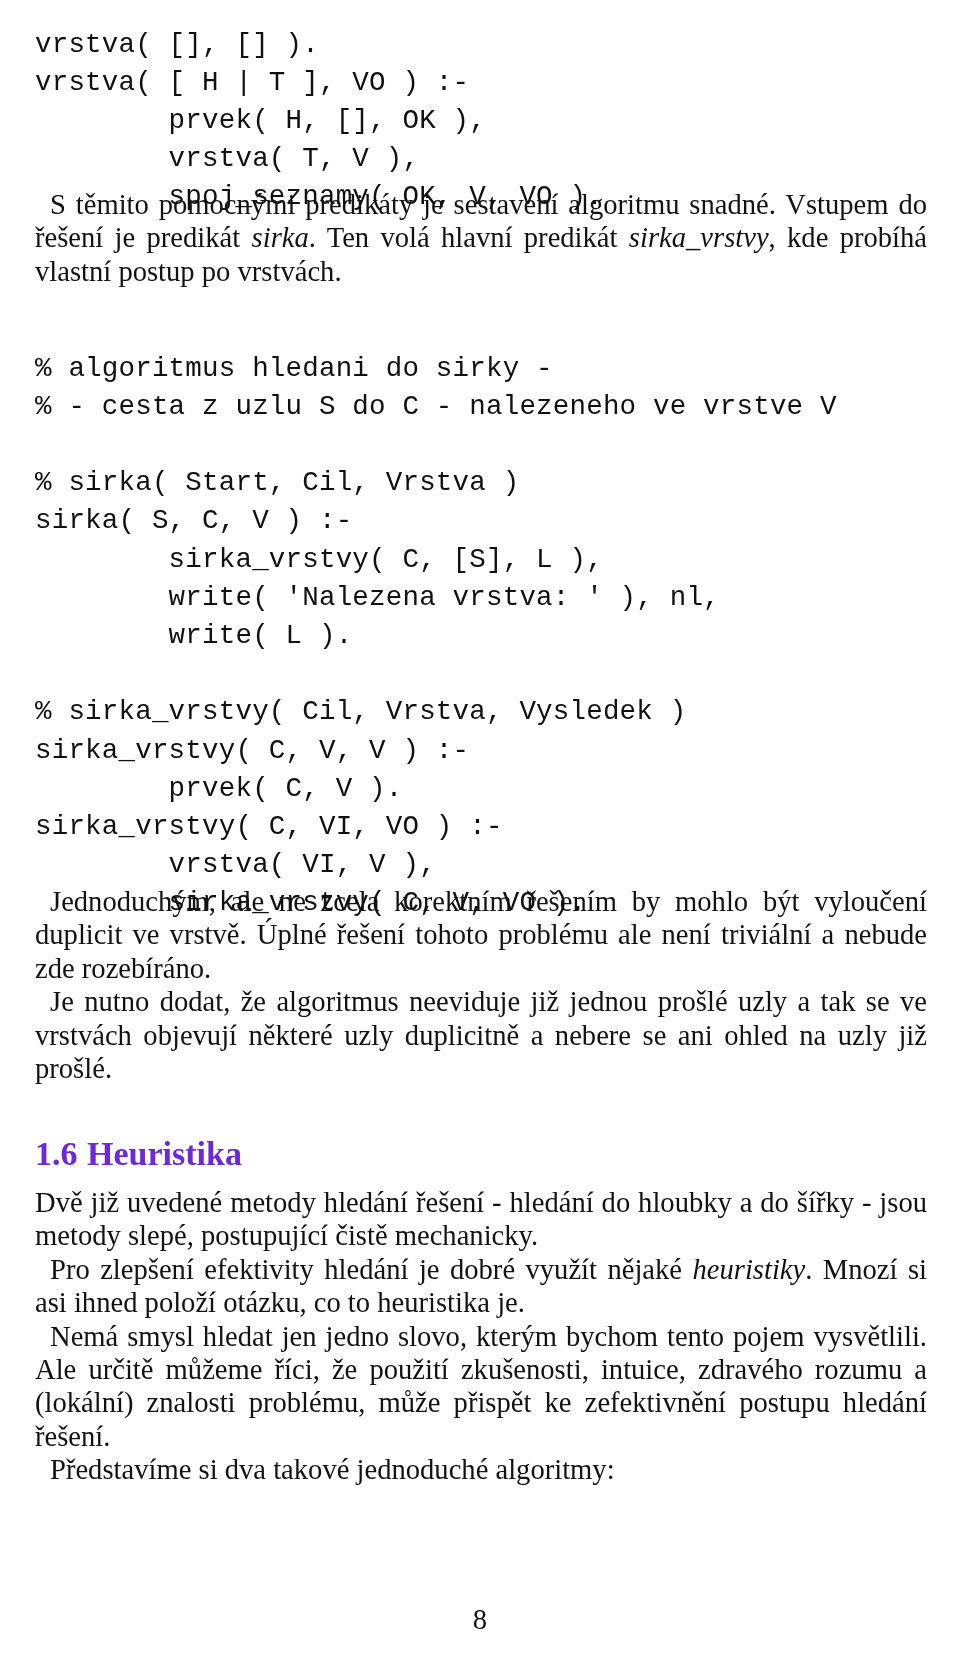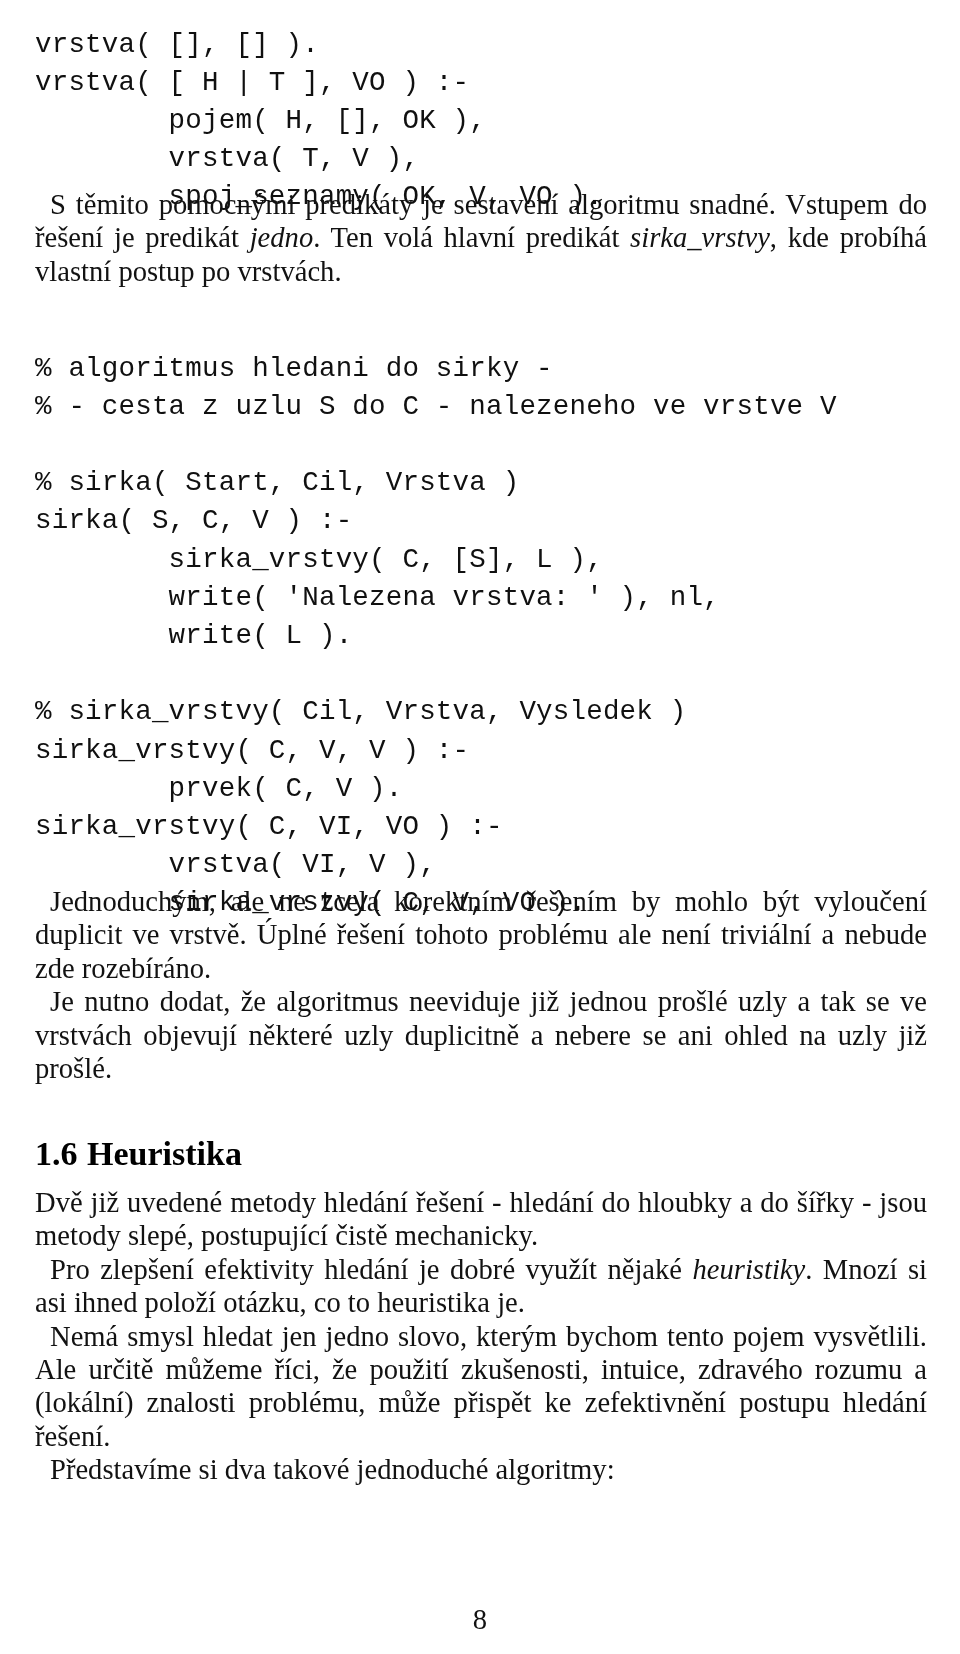--- a/index.html
+++ b/index.html
@@ -69,21 +69,21 @@
 
   
   #section-heading {
     position: absolute;
     left: 35px;
     top: 1106px;
     width: 892px;
     font-size: 34px;
     font-weight: bold;
     line-height: 40px;
-    color: #000000;
+    color: #6d28d9;
   }
   #section-heading .sec-num {
     display: inline-block;
     min-width: 52px;
   }
 
   
   #page-number {
     position: absolute;
     left: 0;
@@ -92,24 +92,24 @@
     text-align: center;
     font-size: 28.6px;
     color: #121212;
   }
 </style>
 </head>
 <body>
 
 <div class="page">
 
-  <pre id="code-top" class="code-block"><span class="ln">vrstva( [], [] ).</span><span class="ln">vrstva( [ H | T ], VO ) :-</span><span class="ln">        pojem( H, [], OK ),</span><span class="ln">        vrstva( T, V ),</span><span class="ln">        spoj_seznamy( OK, V, VO ).</span></pre>
+  <pre id="code-top" class="code-block"><span class="ln">vrstva( [], [] ).</span><span class="ln">vrstva( [ H | T ], VO ) :-</span><span class="ln">        prvek( H, [], OK ),</span><span class="ln">        vrstva( T, V ),</span><span class="ln">        spoj_seznamy( OK, V, VO ).</span></pre>
 
   <div id="prose-intro" class="prose">
-      <p><span>S těmito pomocnými predikáty je sestavení algoritmu snadné. Vstupem do řešení je predikát </span><i>jedno</i><span>. Ten volá hlavní predikát </span><i>sirka_vrstvy</i><span>, kde probíhá vlastní postup po vrstvách.</span></p>
+      <p><span>S těmito pomocnými predikáty je sestavení algoritmu snadné. Vstupem do řešení je predikát </span><i>sirka</i><span>. Ten volá hlavní predikát </span><i>sirka_vrstvy</i><span>, kde probíhá vlastní postup po vrstvách.</span></p>
     </div>
 
   <pre id="code-middle" class="code-block"><span class="ln">% algoritmus hledani do sirky -</span><span class="ln">% - cesta z uzlu S do C - nalezeneho ve vrstve V</span><span class="ln blank">&nbsp;</span><span class="ln">% sirka( Start, Cil, Vrstva )</span><span class="ln">sirka( S, C, V ) :-</span><span class="ln">        sirka_vrstvy( C, [S], L ),</span><span class="ln">        write( 'Nalezena vrstva: ' ), nl,</span><span class="ln">        write( L ).</span><span class="ln blank">&nbsp;</span><span class="ln">% sirka_vrstvy( Cil, Vrstva, Vysledek )</span><span class="ln">sirka_vrstvy( C, V, V ) :-</span><span class="ln">        prvek( C, V ).</span><span class="ln">sirka_vrstvy( C, VI, VO ) :-</span><span class="ln">        vrstva( VI, V ),</span><span class="ln">        sirka_vrstvy( C, V, VO ).</span></pre>
 
   <div id="prose-mid" class="prose">
       <p><span>Jednoduchým, ale ne zcela korektním řešením by mohlo být vyloučení duplicit ve vrstvě. Úplné řešení tohoto problému ale není triviální a nebude zde rozebíráno.</span></p>
       <p><span>Je nutno dodat, že algoritmus neeviduje již jednou prošlé uzly a tak se ve vrstvách objevují některé uzly duplicitně a nebere se ani ohled na uzly již prošlé.</span></p>
     </div>
 
   <h2 id="section-heading">

